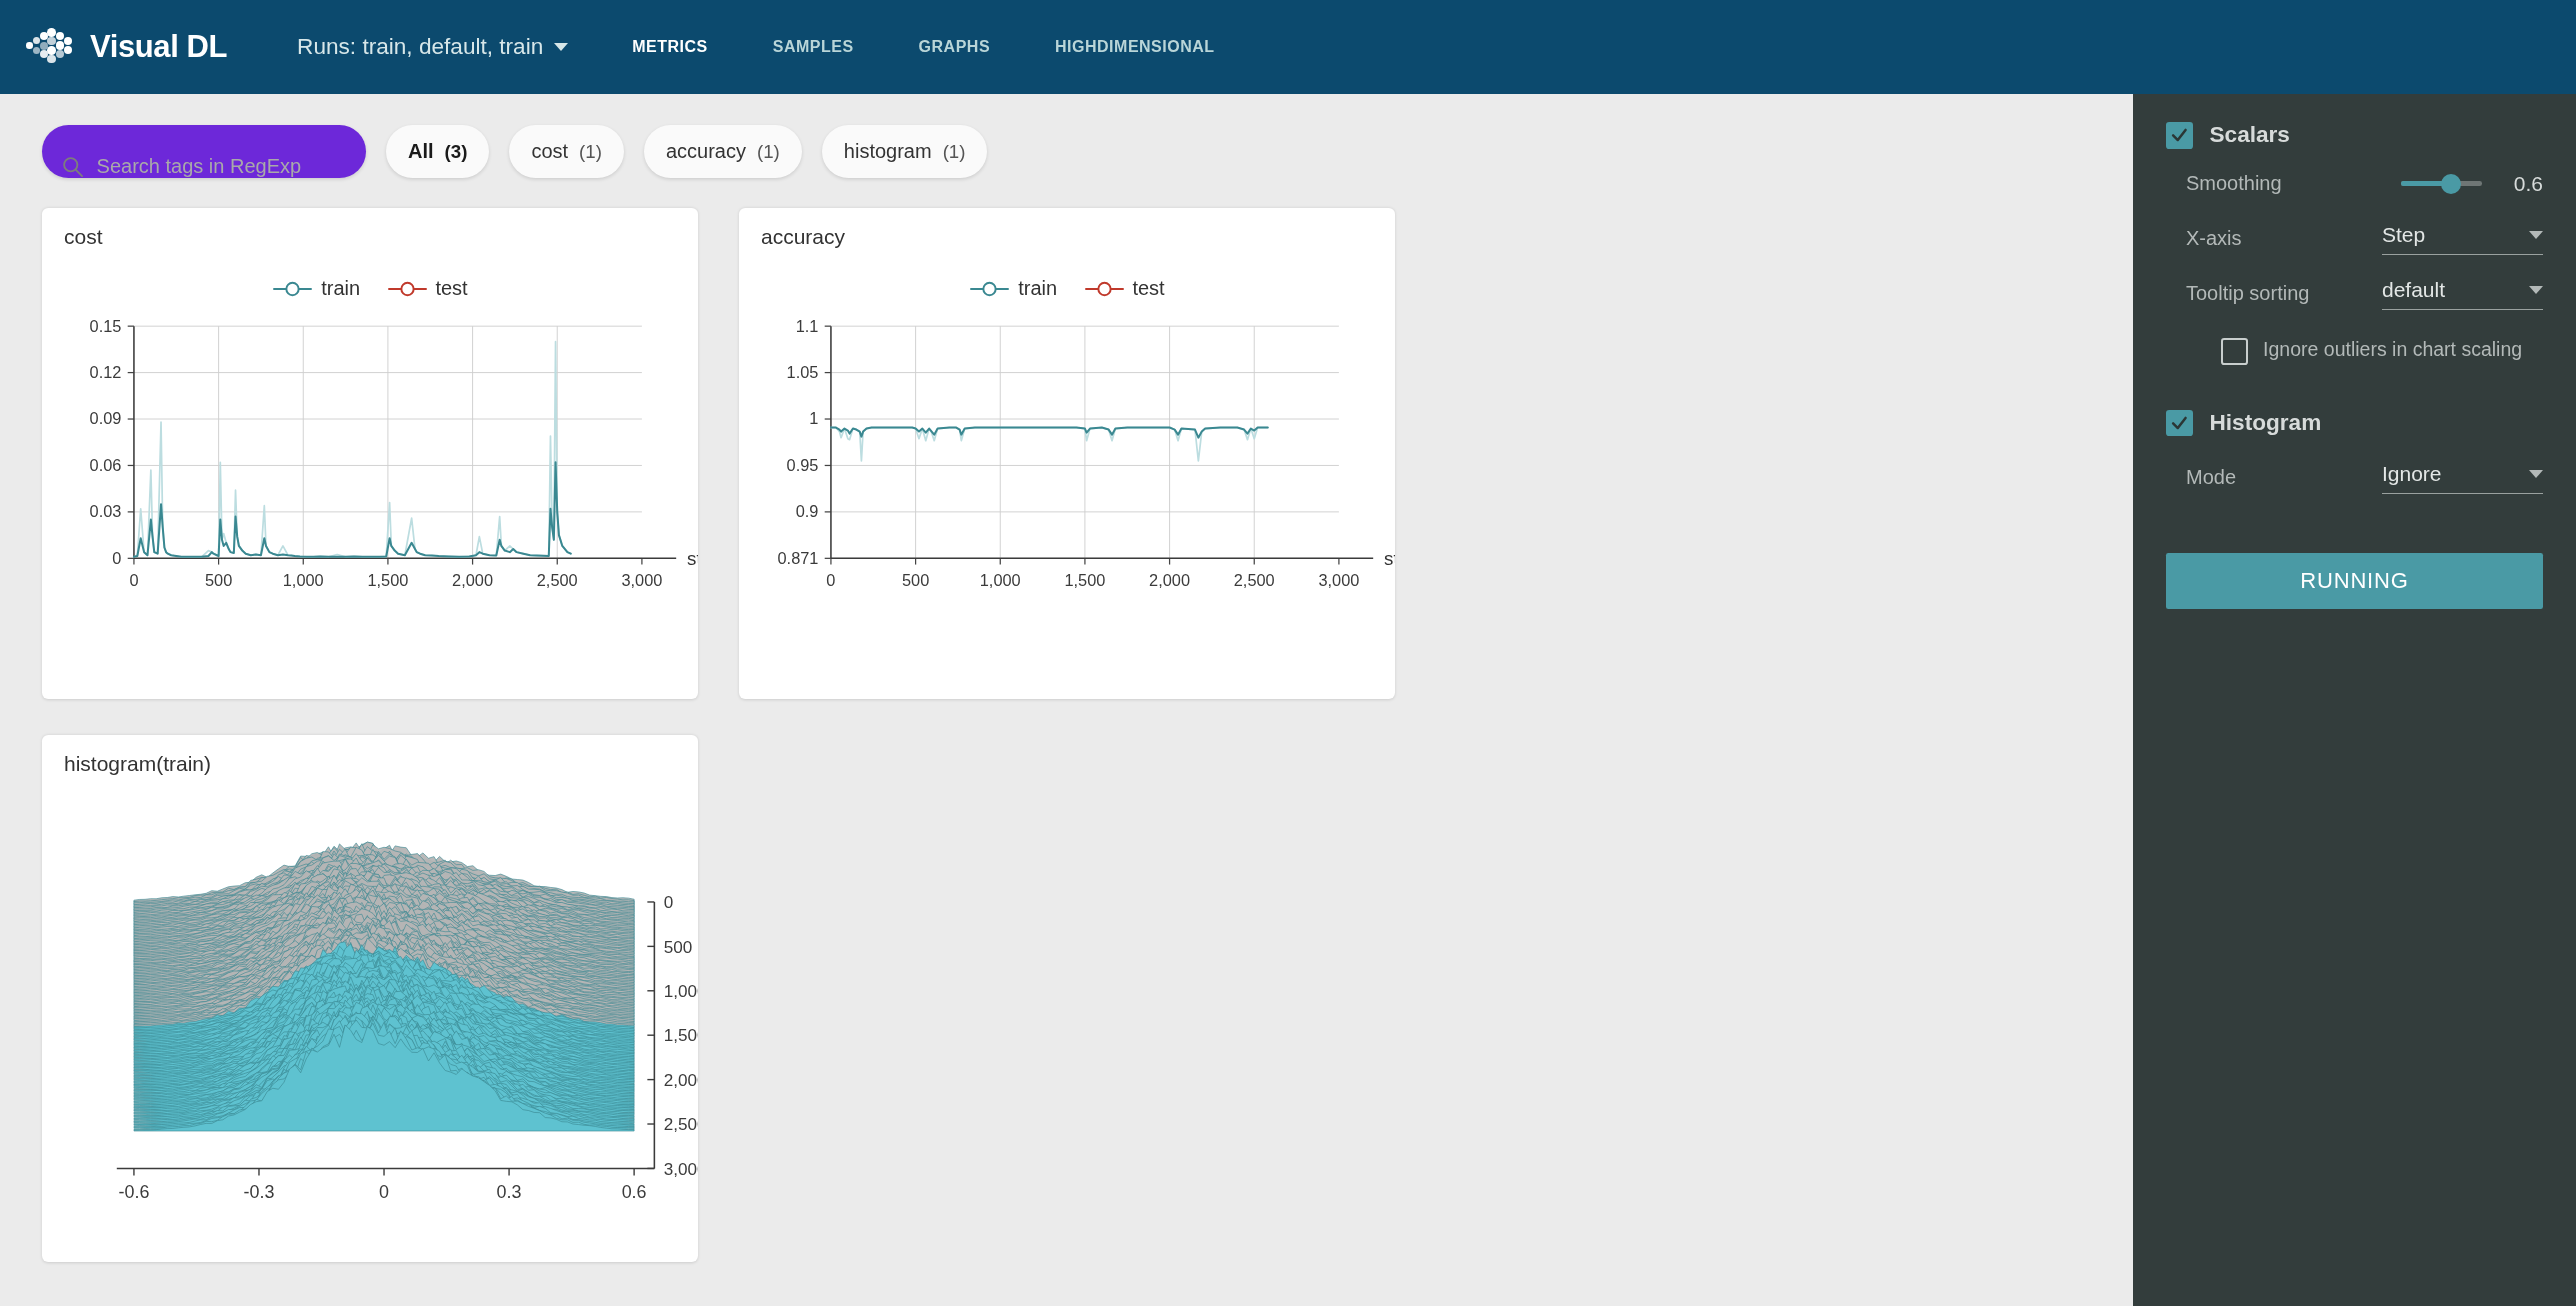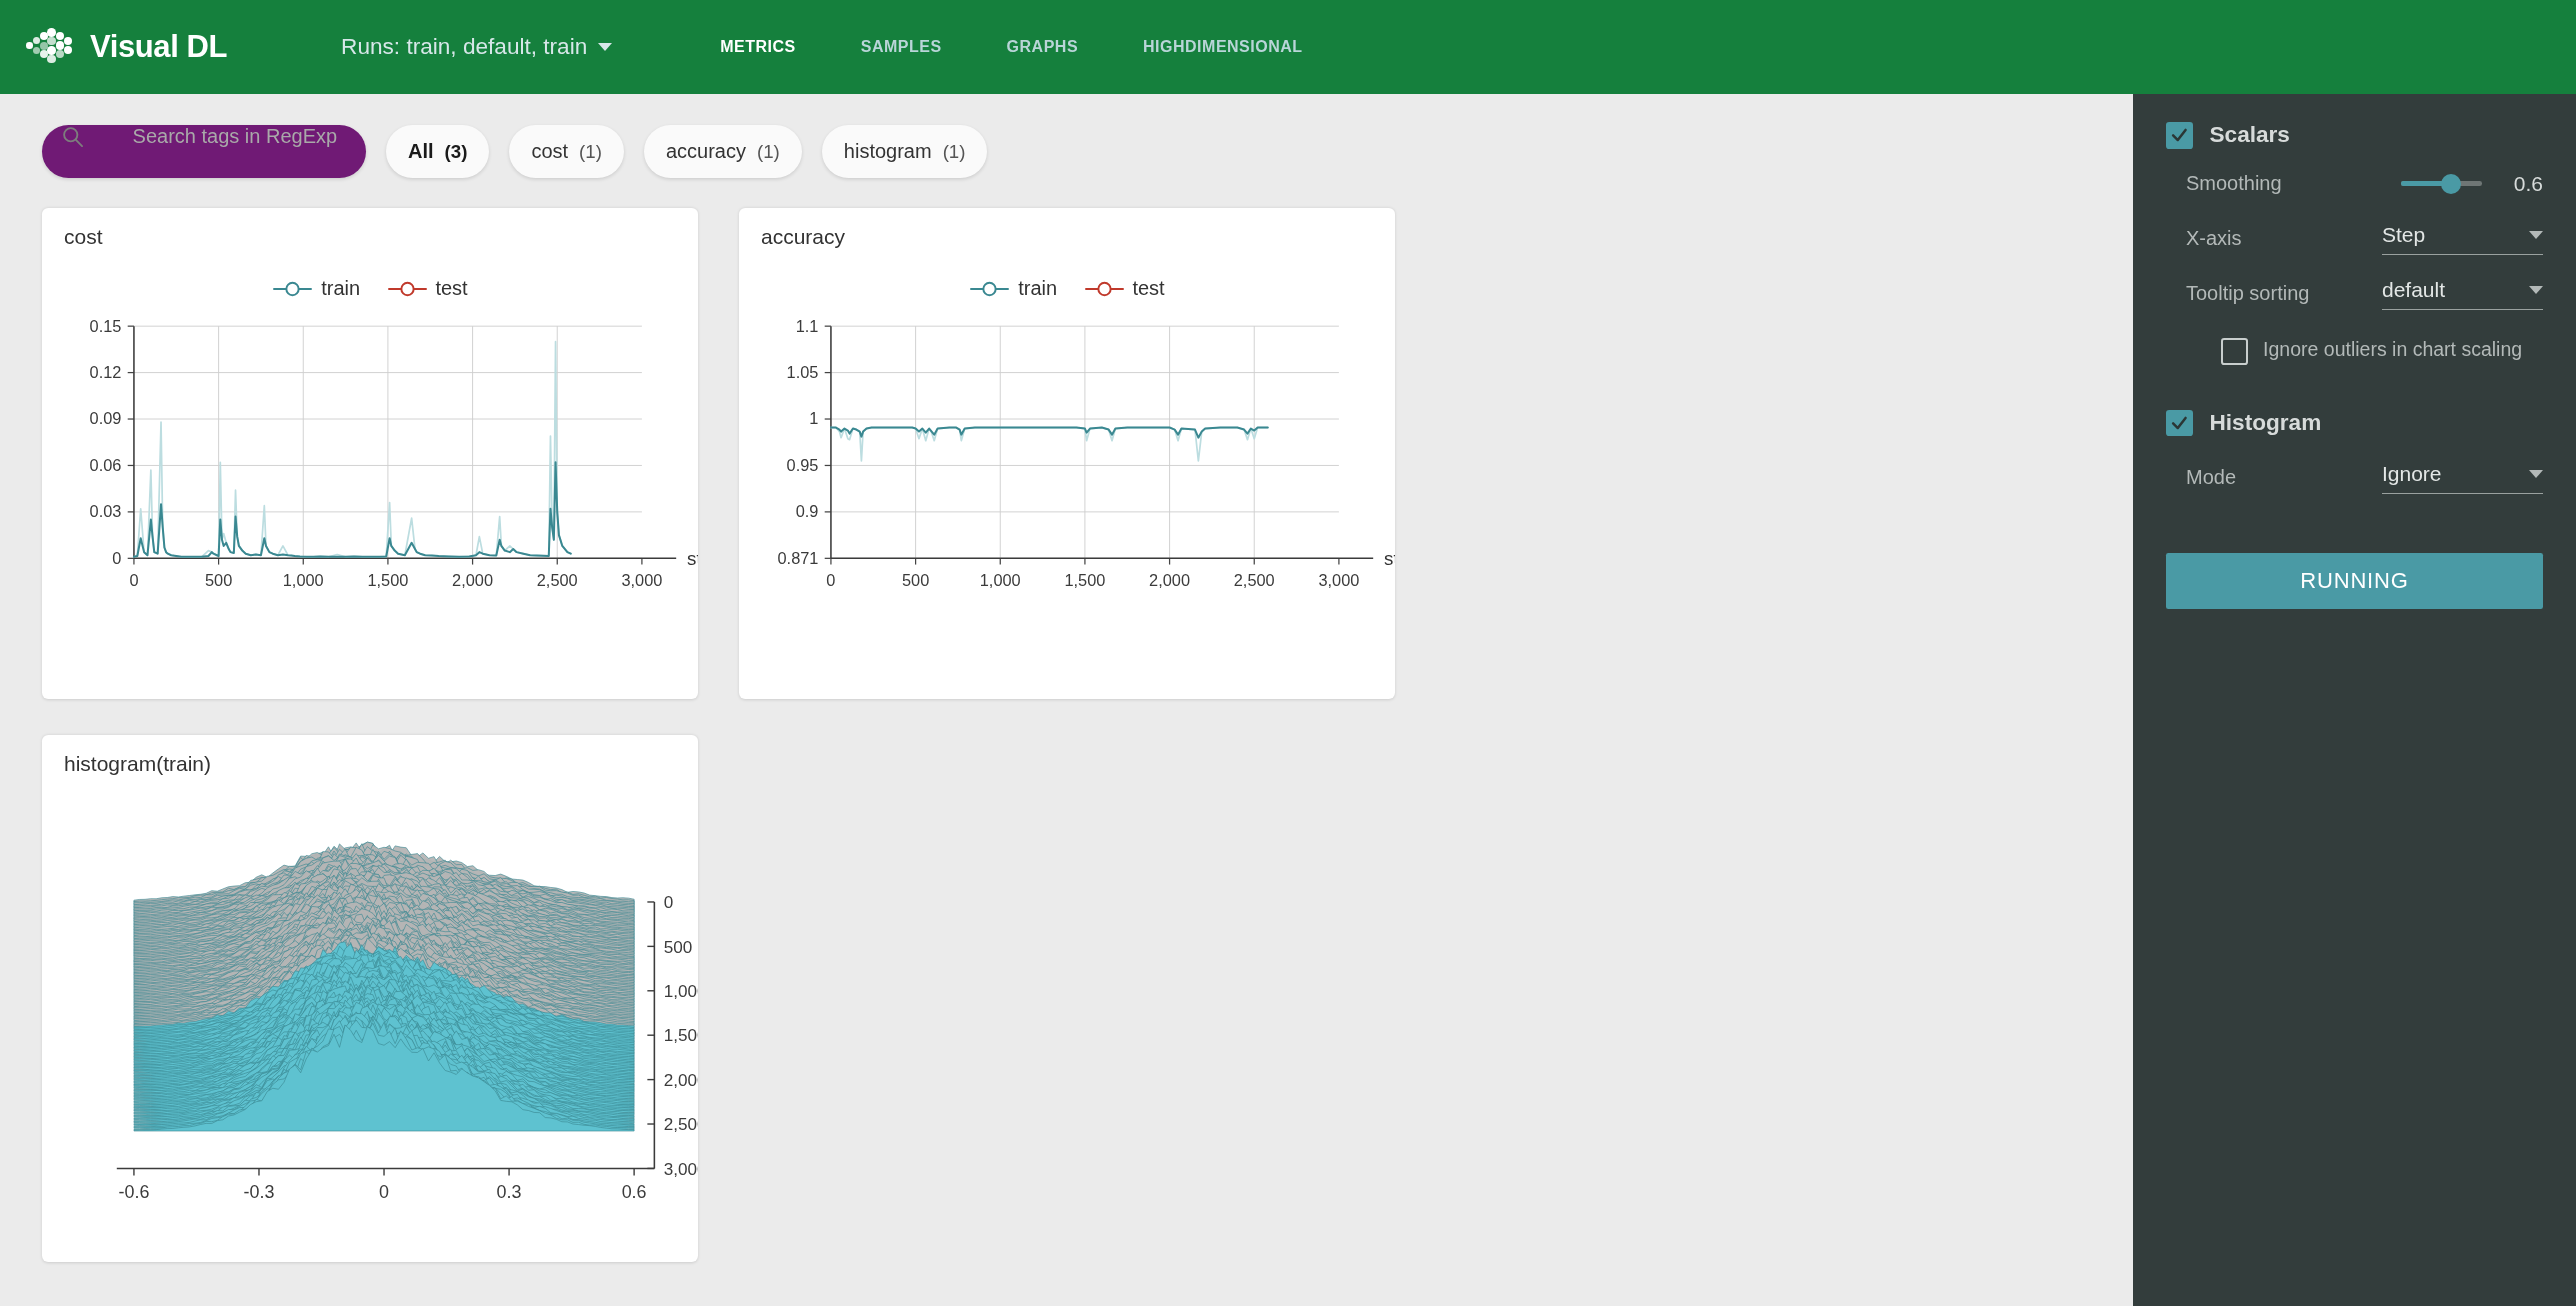--- a/index.html
+++ b/index.html
@@ -6,27 +6,26 @@
   html, body { width: 2576px; height: 1307px; }
   body {
     font-family: "Liberation Sans", sans-serif;
     background: #ebebeb;
     overflow: hidden;
   }
 
   
   .header {
     height: 94px;
-    background: #15803d;
+    background: #0c4a6e;
     display: flex;
     align-items: center;
     padding-left: 28px;
     position: relative;
     z-index: 10;
-    gap: 44px;
   }
   .brand { display: flex; align-items: center; gap: 14px; }
   .logo-dots { width: 48px; height: 34px; position: relative; }
   .logo-dots i {
     position: absolute; border-radius: 50%;
     background: #ffffff; display: block;
   }
   .brand-name {
     color: #ffffff;
     font-size: 31px;
@@ -72,27 +71,26 @@
     flex: 1;
     padding: 31px 0 0 42px;
     overflow: hidden;
     position: relative;
   }
 
   
   .toolbar { display: flex; align-items: center; gap: 20px; margin-bottom: 30px; }
   .search-box {
     width: 324px; height: 53px;
-    background: #701a75;
+    background: #6d28d9;
     border-radius: 26.5px;
-    display: flex; align-items: flex-start;
+    display: flex; align-items: flex-end;
     padding: 0 18.7px;
     box-shadow: 0 1.6px 3.9px rgba(0,0,0,0.13);
     cursor: text;
-    gap: 36px;
   }
   .search-icon { width: 23.4px; height: 23.4px; flex: 0 0 auto; }
   .search-placeholder {
     color: #a9a9a9;
     font-size: 20px;
     margin-left: 12.5px;
     white-space: nowrap;
   }
   .chip {
     height: 53px;

